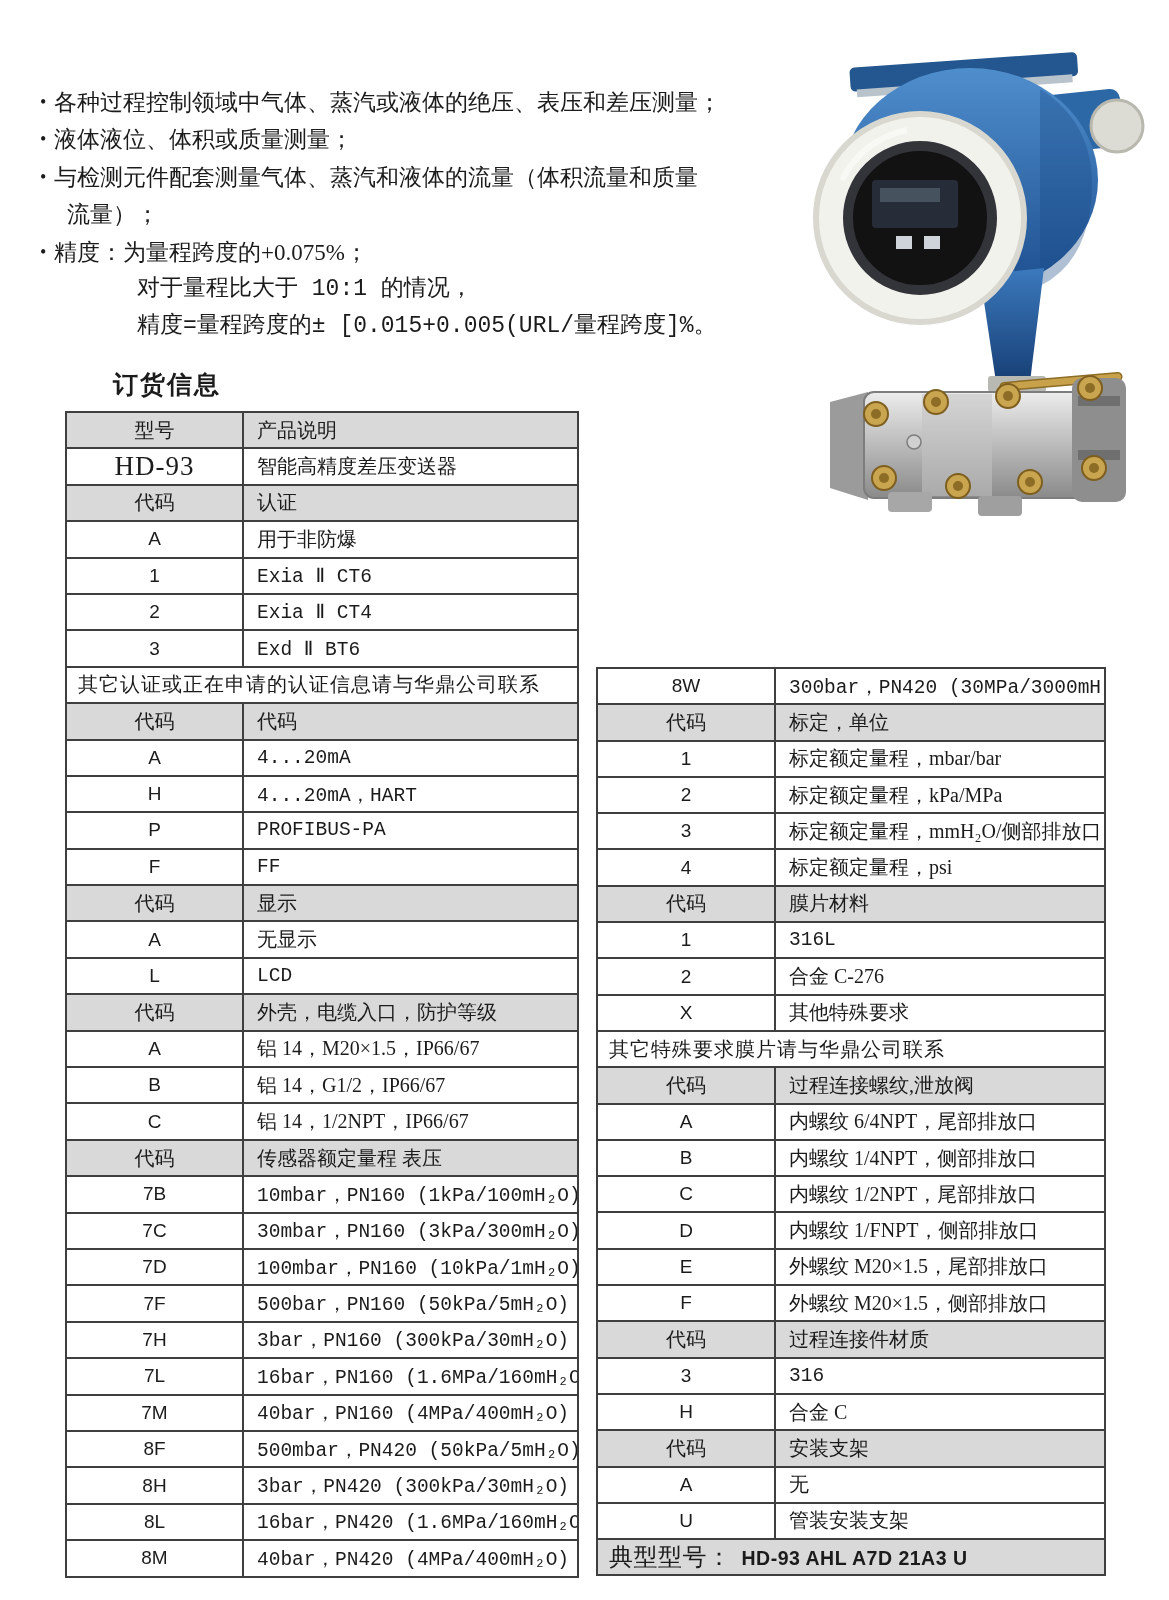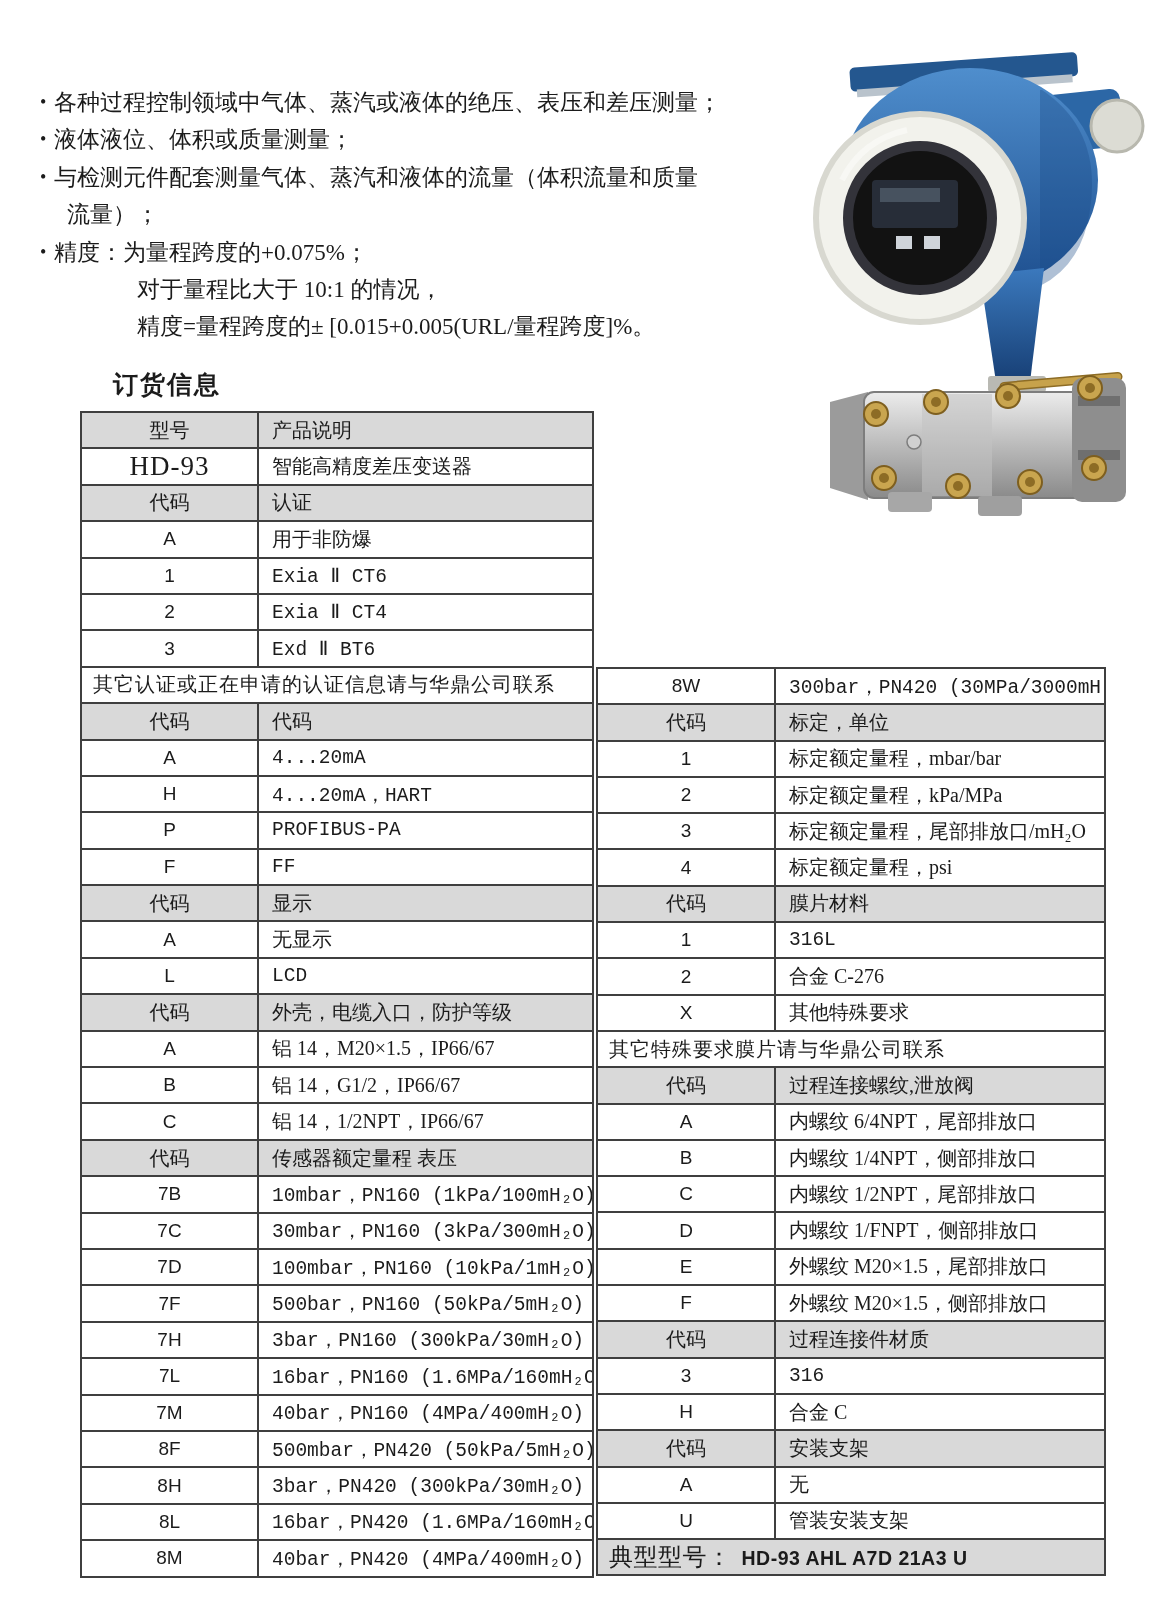--- a/index.html
+++ b/index.html
@@ -4,40 +4,40 @@
 <style>
   html,body{margin:0;padding:0;background:#ffffff;}
   .page{position:relative;width:1169px;height:1600px;background:#ffffff;
         font-family:"Liberation Serif",serif;color:#1b1b1b;overflow:hidden;}
 
   
   .intro{position:absolute;left:40px;top:84px;width:740px;font-size:23px;line-height:37.4px;}
   .bline{display:flex;}
   .bline .b{width:14px;flex:none;font-size:18px;}
   .bline.ind1 .t{padding-left:13px;}
-  .bline.ind2 .t{padding-left:83px;}
+  .bline.ind2 .t{padding-left:83px;font-family:Liberation Mono, monospace;}
 
   
   .title{position:absolute;left:97px;top:352px;margin:16px;font-size:25px;font-weight:bold;letter-spacing:2px;}
 
   
   .otable{position:absolute;border-collapse:collapse;table-layout:fixed;background:#fff;}
   .otable td{border:2px solid #3f3f3f;padding:0;overflow:hidden;white-space:nowrap;vertical-align:middle;}
   .otable tr.gray td, .otable td.gray{background:#d9d9d9;}
   .otable .code{text-align:center;font-size:20px;}
   .otable .code.latin{font-family:"Liberation Sans",sans-serif;font-size:19px;}
   .otable .code.model{font-size:27px;letter-spacing:1px;}
   .otable .desc{text-align:left;padding-left:13px;font-size:20px;}
   .otable .desc.latin{font-family:Liberation Mono, monospace;font-size:19.5px;}
   .otable .full{padding-left:11px;font-size:20px;letter-spacing:1px;}
   .otable td.full.gray{letter-spacing:0.5px;}
   .note-label{font-size:24px;}
   .note-value{font-family:"Liberation Sans",sans-serif;font-weight:bold;font-size:19.5px;margin-left:10px;}
 
-  .otable.left{left:65px;top:411px;width:514px;margin-left:15px;}
+  .otable.left{left:65px;top:411px;width:514px;}
   .otable.left tr{height:36.4px;}
   .otable.right{left:596px;top:667px;width:510px;}
   .otable.right tr{height:36.3px;}
 
   
   .photo{position:absolute;left:772px;top:30px;width:375px;height:500px;}
 </style>
 </head>
 <body>
 
@@ -301,21 +301,21 @@
         <tr>
           <td class="code latin">1</td>
           <td class="desc">标定额定量程，mbar/bar</td>
         </tr>
         <tr>
           <td class="code latin">2</td>
           <td class="desc">标定额定量程，kPa/MPa</td>
         </tr>
         <tr>
           <td class="code latin">3</td>
-          <td class="desc">标定额定量程，尾部排放口/mH₂O</td>
+          <td class="desc">标定额定量程，mmH₂O/侧部排放口</td>
         </tr>
         <tr>
           <td class="code latin">4</td>
           <td class="desc">标定额定量程，psi</td>
         </tr>
         <tr class="gray">
           <td class="code">代码</td>
           <td class="desc">膜片材料</td>
         </tr>
         <tr>

